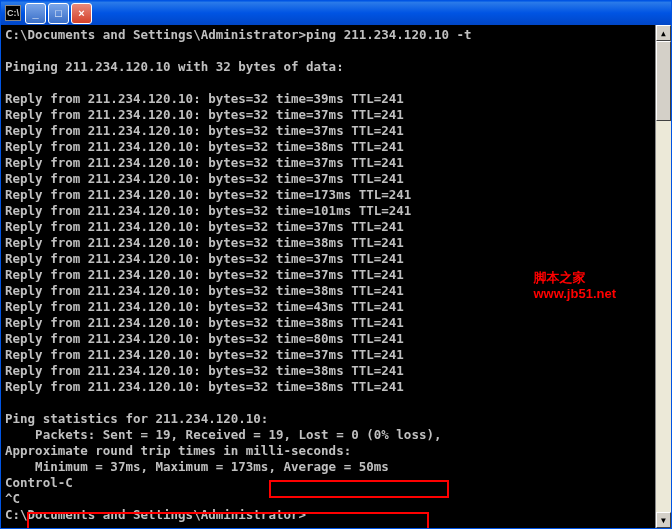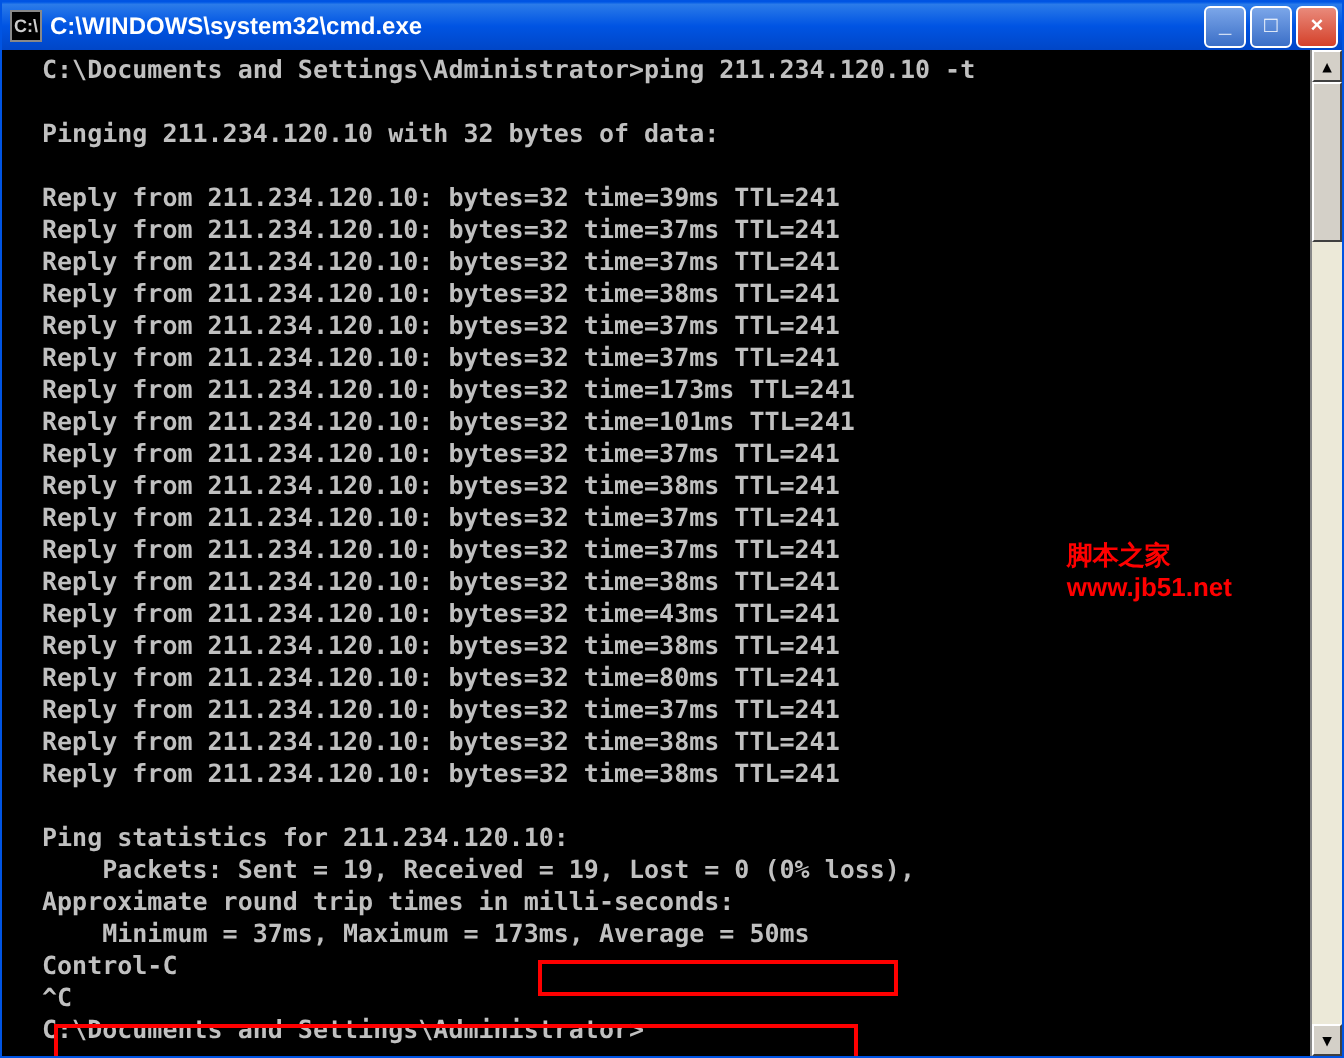--- a/index.html
+++ b/index.html
@@ -64,21 +64,21 @@
     }
     .titlebar-btn.close { background: linear-gradient(to bottom, #e98a7b 0%, #d4412a 100%); }
     .console-body {
       flex: 1;
       display: flex;
       background: #000;
       position: relative;
     }
     .console-content {
       flex: 1;
-      padding: 2px 20px;
+      padding: 2px 4px;
       color: #c0c0c0;
       font-size: 12.5px;
       line-height: 16px;
       white-space: pre;
       font-weight: bold;
       overflow: hidden;
       position: relative;
     }
     .scrollbar {
       width: 16px;
@@ -129,21 +129,20 @@
     }
     .hb1 { left: 268px; top: 455px; width: 180px; height: 18px; }
     .hb2 { left: 26px; top: 487px; width: 402px; height: 18px; }
   </style>
 </head>
 <body>
 
 <div class="window">
   <div class="titlebar">
     <div class="titlebar-icon">C:\</div>
-    <div class="titlebar-text">C:\WINDOWS\system32\cmd.exe</div>
     <div class="titlebar-buttons">
       <div class="titlebar-btn">_</div>
       <div class="titlebar-btn">□</div>
       <div class="titlebar-btn close">×</div>
     </div>
   </div>
   <div class="console-body">
     <div class="console-content"><span>C:\Documents and Settings\Administrator&gt;ping 211.234.120.10 -t</span>
 
 <span>Pinging 211.234.120.10 with 32 bytes of data:</span>

